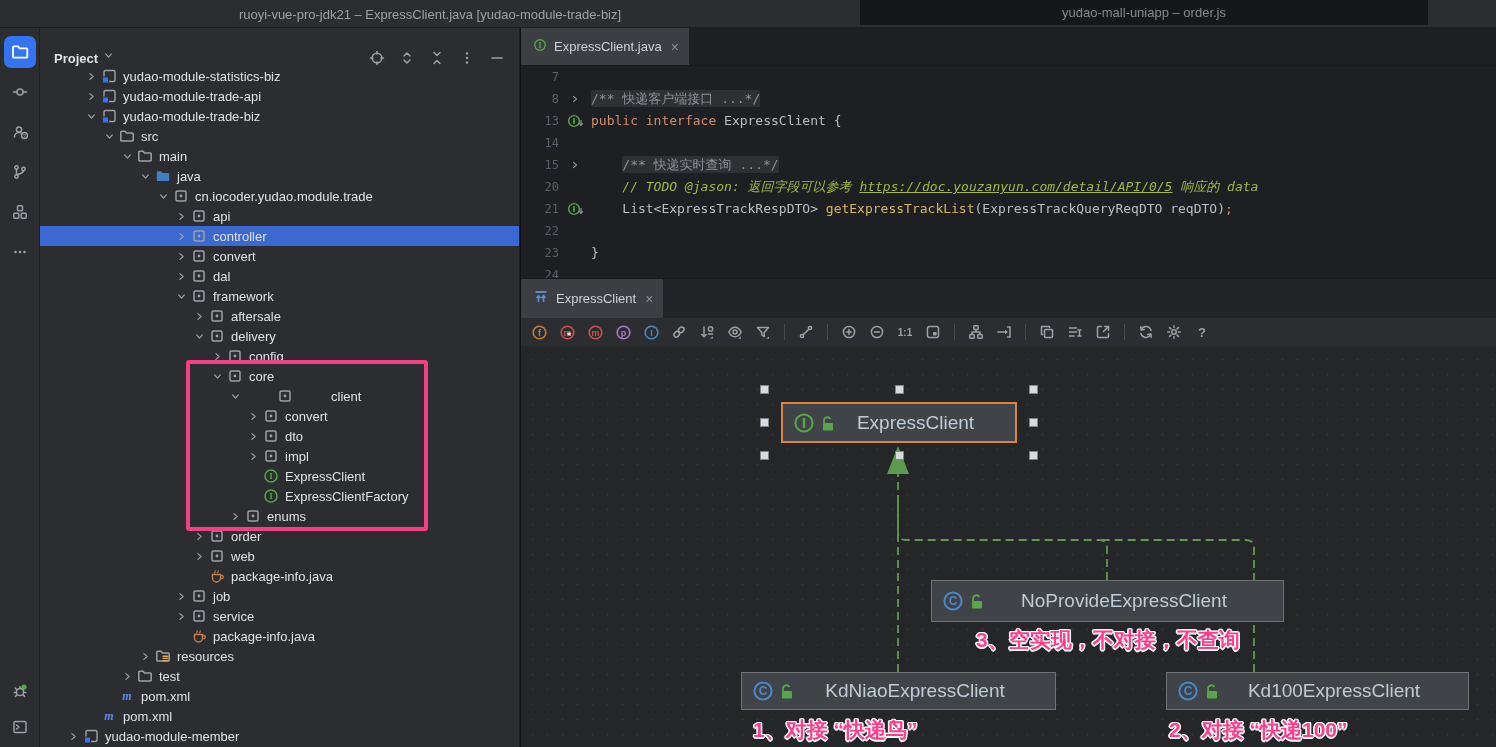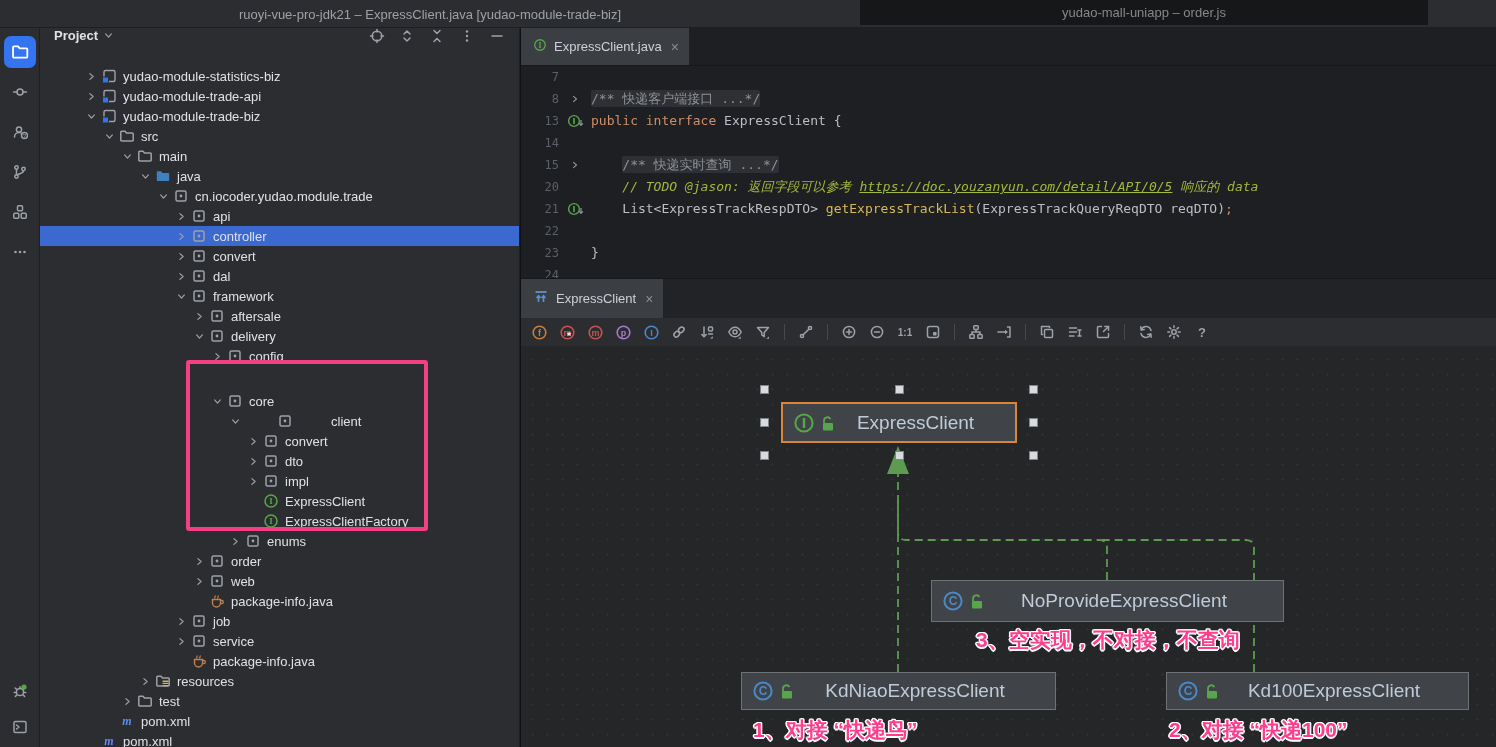--- a/index.html
+++ b/index.html
@@ -19,21 +19,21 @@
   .activity-bar{position:absolute;left:0;top:28px;width:40px;height:719px;background:#2b2d30;
                 border-right:1px solid #1e1f22;display:flex;flex-direction:column;align-items:center;}
   .act-item{width:32px;height:32px;display:flex;align-items:center;justify-content:center;
             border-radius:7px;margin-top:8px;cursor:pointer;}
   .act-item.active{background:#3574f0;}
   .act-spacer{flex:1;}
 
   
   .project-panel{position:absolute;left:40px;top:28px;width:480px;height:719px;background:#2b2d30;
                  border-right:1px solid #1e1f22;overflow:hidden;}
-  .pp-header{height:38px;display:flex;align-items:flex-start;padding:0 8px 0 14px;}
+  .pp-header{height:38px;display:flex;align-items:flex-end;padding:0 8px 0 14px;}
   .pp-title{color:#dfe1e5;font-size:13px;font-weight:700;margin-right:4px;}
   .pp-head-icons{margin-left:auto;display:flex;align-items:center;gap:14px;padding-right:6px;}
   .pp-head-icons .hi{width:16px;height:16px;display:flex;align-items:center;justify-content:center;cursor:pointer;}
   .tree{position:relative;}
   .tree-row{height:20px;display:flex;align-items:center;font-size:13px;color:#dfe1e5;
             white-space:nowrap;cursor:pointer;}
   .tree-row.selected{background:#3c69cf;}
   .chev{width:16px;height:16px;margin-right:2px;flex:0 0 16px;display:flex;align-items:center;justify-content:center;}
   .ticon{width:16px;height:16px;margin-right:6px;flex:0 0 16px;display:flex;align-items:center;justify-content:center;}
   .highlight-box{position:absolute;pointer-events:none;border-radius:3px;}
@@ -410,21 +410,21 @@
           </svg>
         </span>
         <span class="ticon">
           <svg width="16" height="16" viewBox="0 0 16 16" fill="none" stroke="#9da1a8" stroke-width="1.5" stroke-linecap="round" stroke-linejoin="round">
             <rect x="3" y="3" width="10" height="10" rx="1.5"></rect>
             <circle cx="8" cy="8" r="1.4" fill="#9da1a8" stroke="none"></circle>
           </svg>
         </span>
         <span>config</span>
       </div>
-      <div class="tree-row" style="padding-left: 169px; margin-top: 25px;">
+      <div class="tree-row" style="padding-left: 169px;">
         <span class="chev">
           <svg width="13" height="13" viewBox="0 0 16 16" fill="none" stroke="#9da1a8" stroke-width="1.5" stroke-linecap="round" stroke-linejoin="round">
             <polyline points="4.5,6 8,10 11.5,6"></polyline>
           </svg>
         </span>
         <span class="ticon">
           <svg width="16" height="16" viewBox="0 0 16 16" fill="none" stroke="#9da1a8" stroke-width="1.5" stroke-linecap="round" stroke-linejoin="round">
             <rect x="3" y="3" width="10" height="10" rx="1.5"></rect>
             <circle cx="8" cy="8" r="1.4" fill="#9da1a8" stroke="none"></circle>
           </svg>

